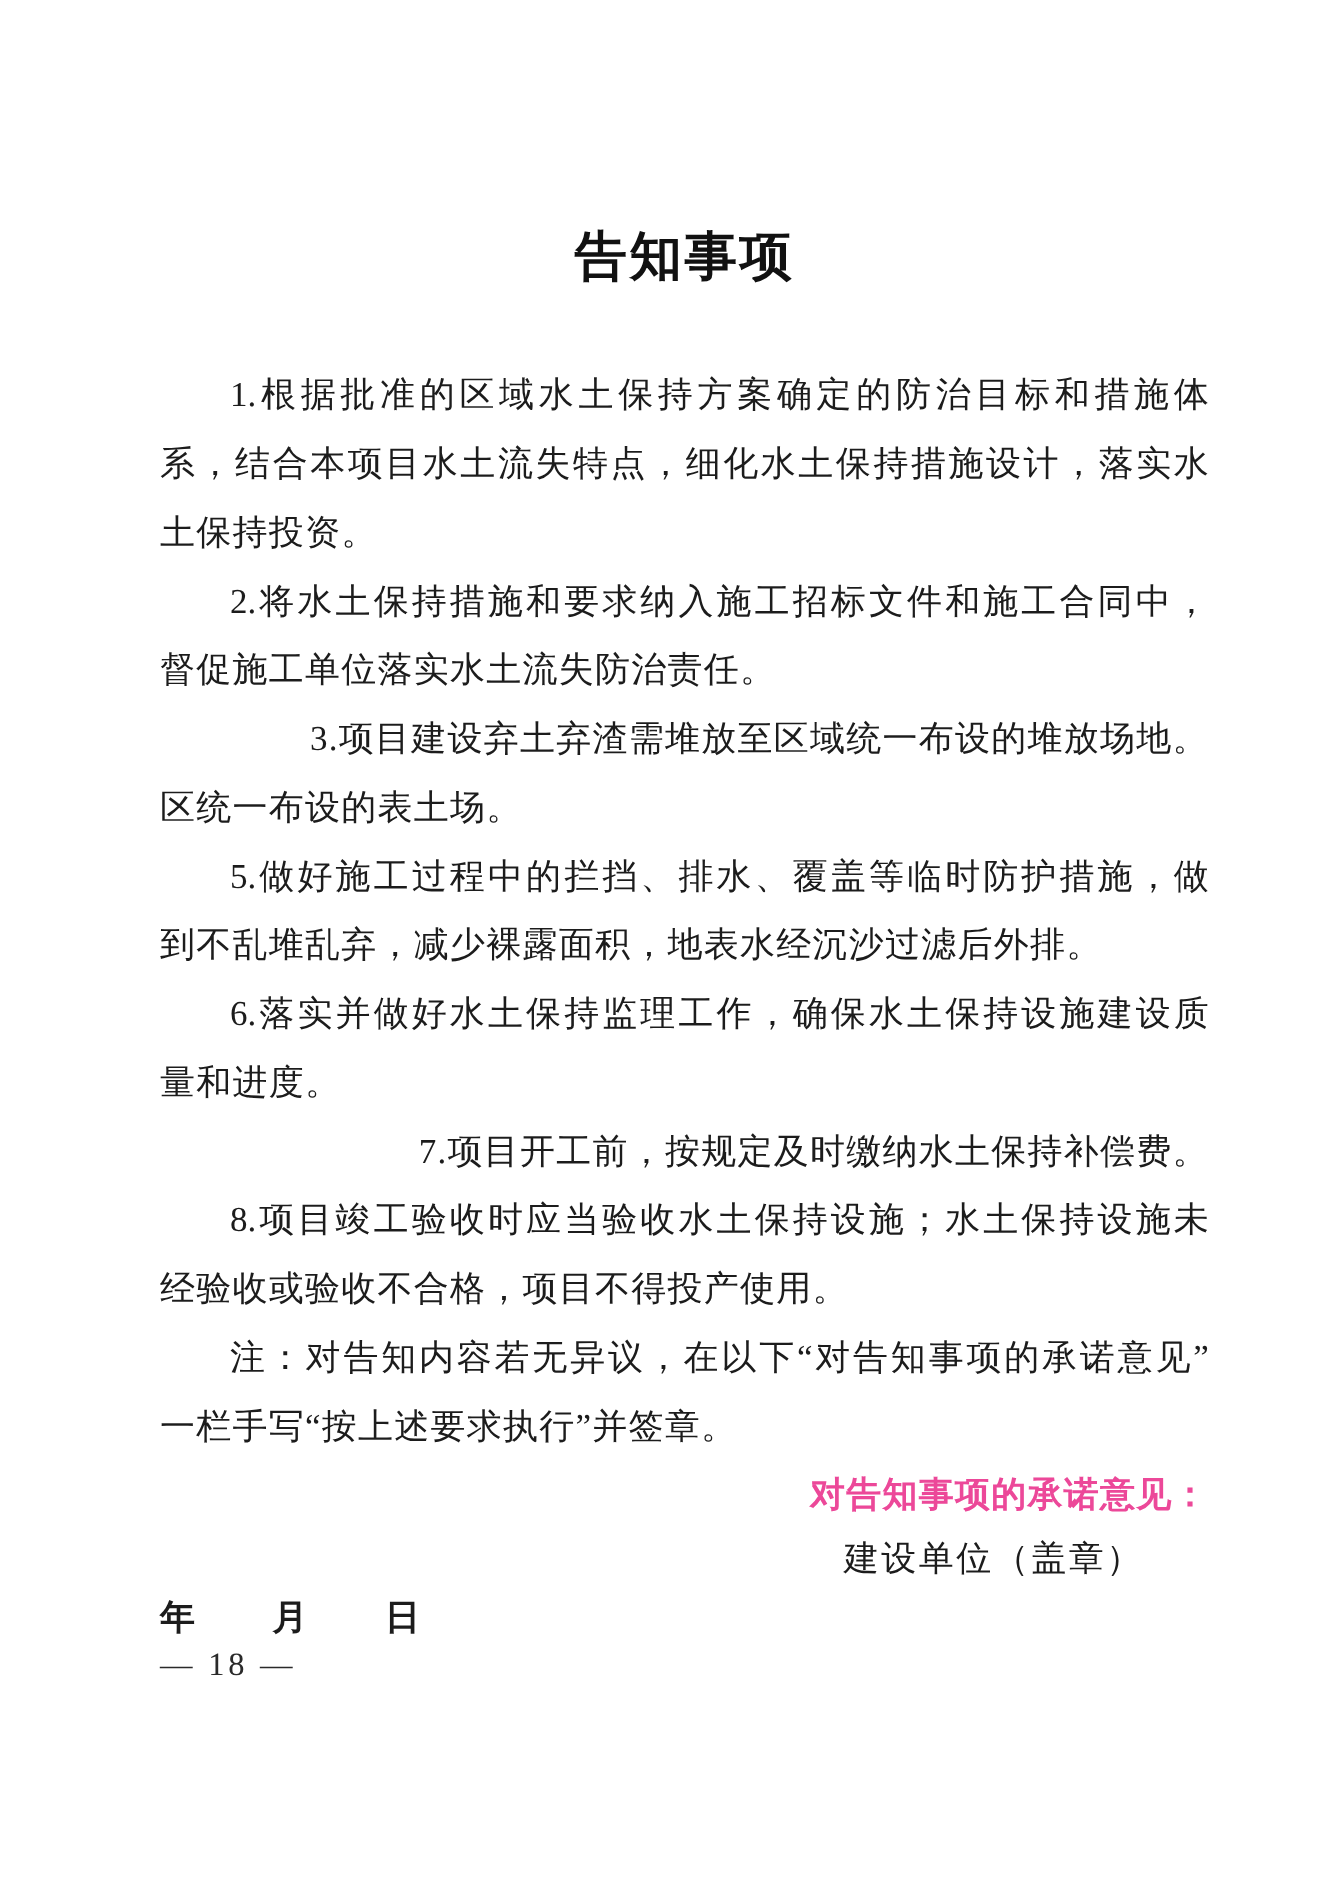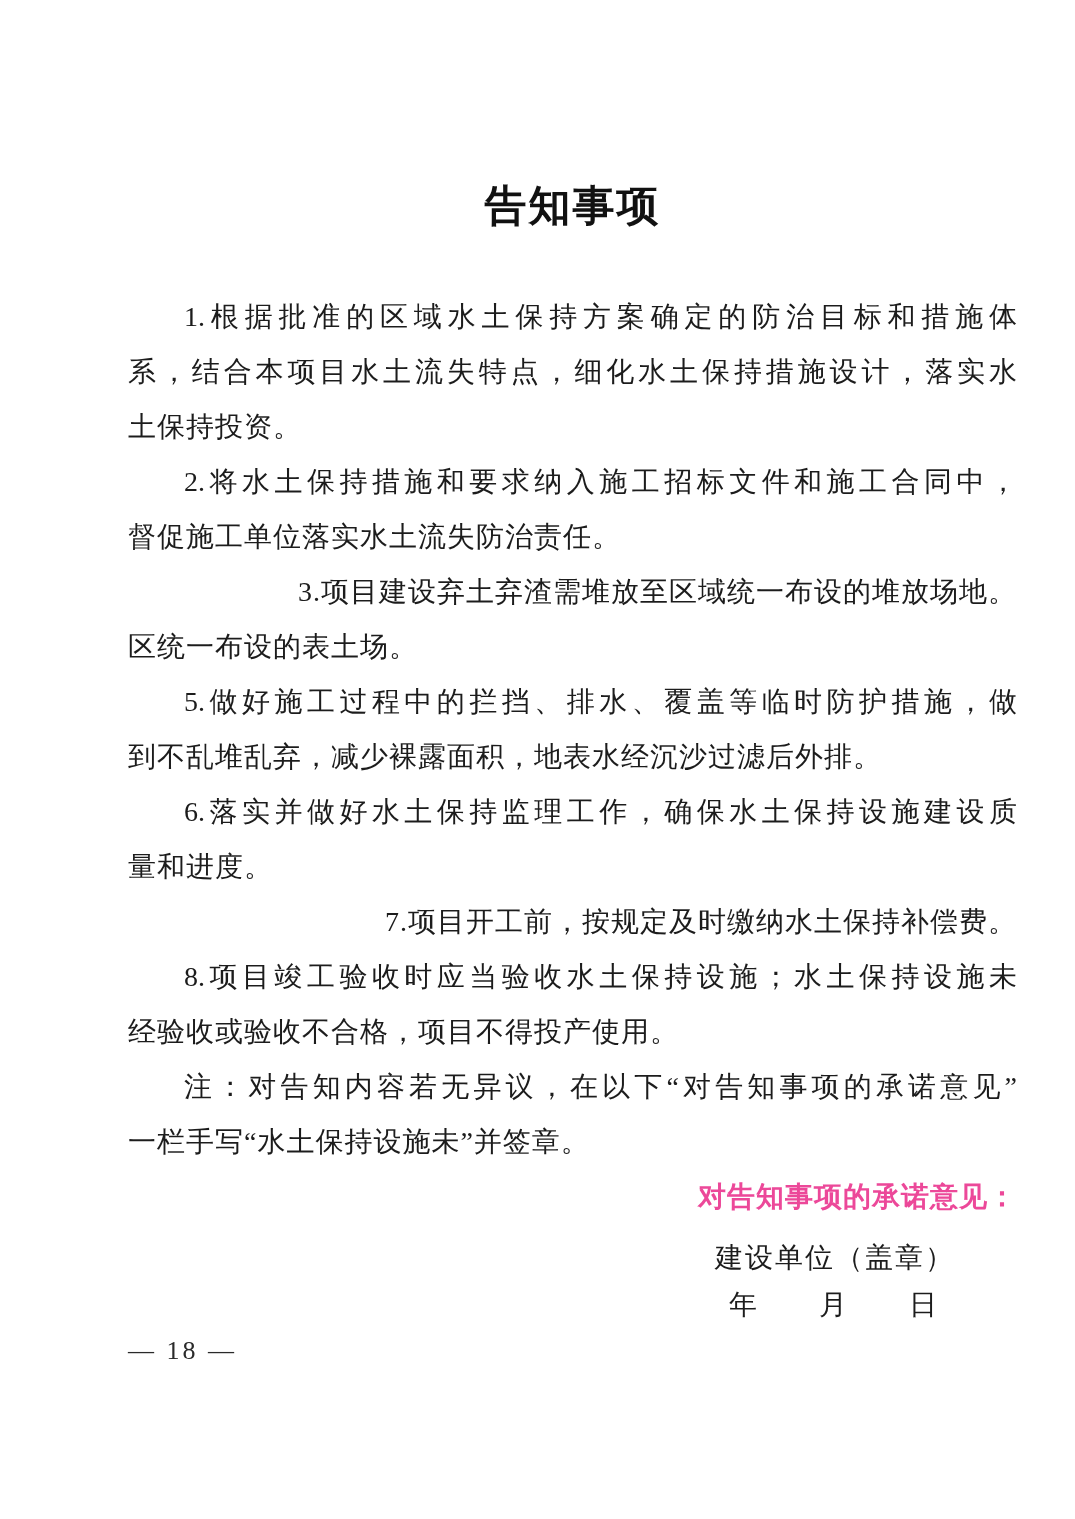--- a/index.html
+++ b/index.html
@@ -6,21 +6,21 @@
     margin: 0;
     padding: 0;
     background: #ffffff;
   }
   .page {
     position: relative;
     width: 1075px;
     height: 1519px;
     background: #ffffff;
     box-sizing: border-box;
-    padding: 182px 58px 0 128px;
+    padding: 182px 108px 0 128px;
     font-family: "Liberation Serif", "DejaVu Serif", serif;
     color: #1c1c1c;
     overflow: hidden;
   }
   .doc-title {
     margin: 0;
     font-size: 42px;
     line-height: 48px;
     font-weight: bold;
     text-align: center;
@@ -47,37 +47,37 @@
   }
   .line.indent {
     text-indent: 2em;
     text-align: right;
   }
   .line.bold {
     font-weight: bold;
     color: #ec4899;
   }
   .sig-block {
-    margin: 10px;
+    margin: 0;
   }
   .sig-unit {
     height: 47px;
     line-height: 47px;
     font-size: 28px;
     letter-spacing: 2px;
     text-align: right;
     padding-right: 52px;
   }
   .sig-date {
     height: 47px;
     line-height: 47px;
     font-size: 28px;
     letter-spacing: 2px;
-    text-align: right;
     padding-right: 68px;
+    font-weight: bold;
   }
   .page-footer {
     margin-top: 1px;
     font-size: 26px;
     line-height: 26px;
     letter-spacing: 3px;
     color: #2a2a2a;
   }
 </style>
 </head>
@@ -96,21 +96,21 @@
       <div class="line indent">3.项目建设弃土弃渣需堆放至区域统一布设的堆放场地。</div>
       <div class="line">区统一布设的表土场。</div>
       <div class="line indent justify">5.做好施工过程中的拦挡、排水、覆盖等临时防护措施，做</div>
       <div class="line">到不乱堆乱弃，减少裸露面积，地表水经沉沙过滤后外排。</div>
       <div class="line indent justify">6.落实并做好水土保持监理工作，确保水土保持设施建设质</div>
       <div class="line">量和进度。</div>
       <div class="line indent">7.项目开工前，按规定及时缴纳水土保持补偿费。</div>
       <div class="line indent justify">8.项目竣工验收时应当验收水土保持设施；水土保持设施未</div>
       <div class="line">经验收或验收不合格，项目不得投产使用。</div>
       <div class="line indent justify">注：对告知内容若无异议，在以下“对告知事项的承诺意见”</div>
-      <div class="line">一栏手写“水土保持设施未”并签章。</div>
+      <div class="line">一栏手写“按上述要求执行”并签章。</div>
       <div class="line indent bold">对告知事项的承诺意见：</div>
     </div>
 
   <div class="sig-block">
     <div class="sig-unit">建设单位（盖章）</div>
     <div class="sig-date">年　　月　　日</div>
   </div>
 
   <div class="page-footer">— 18 —</div>
 

